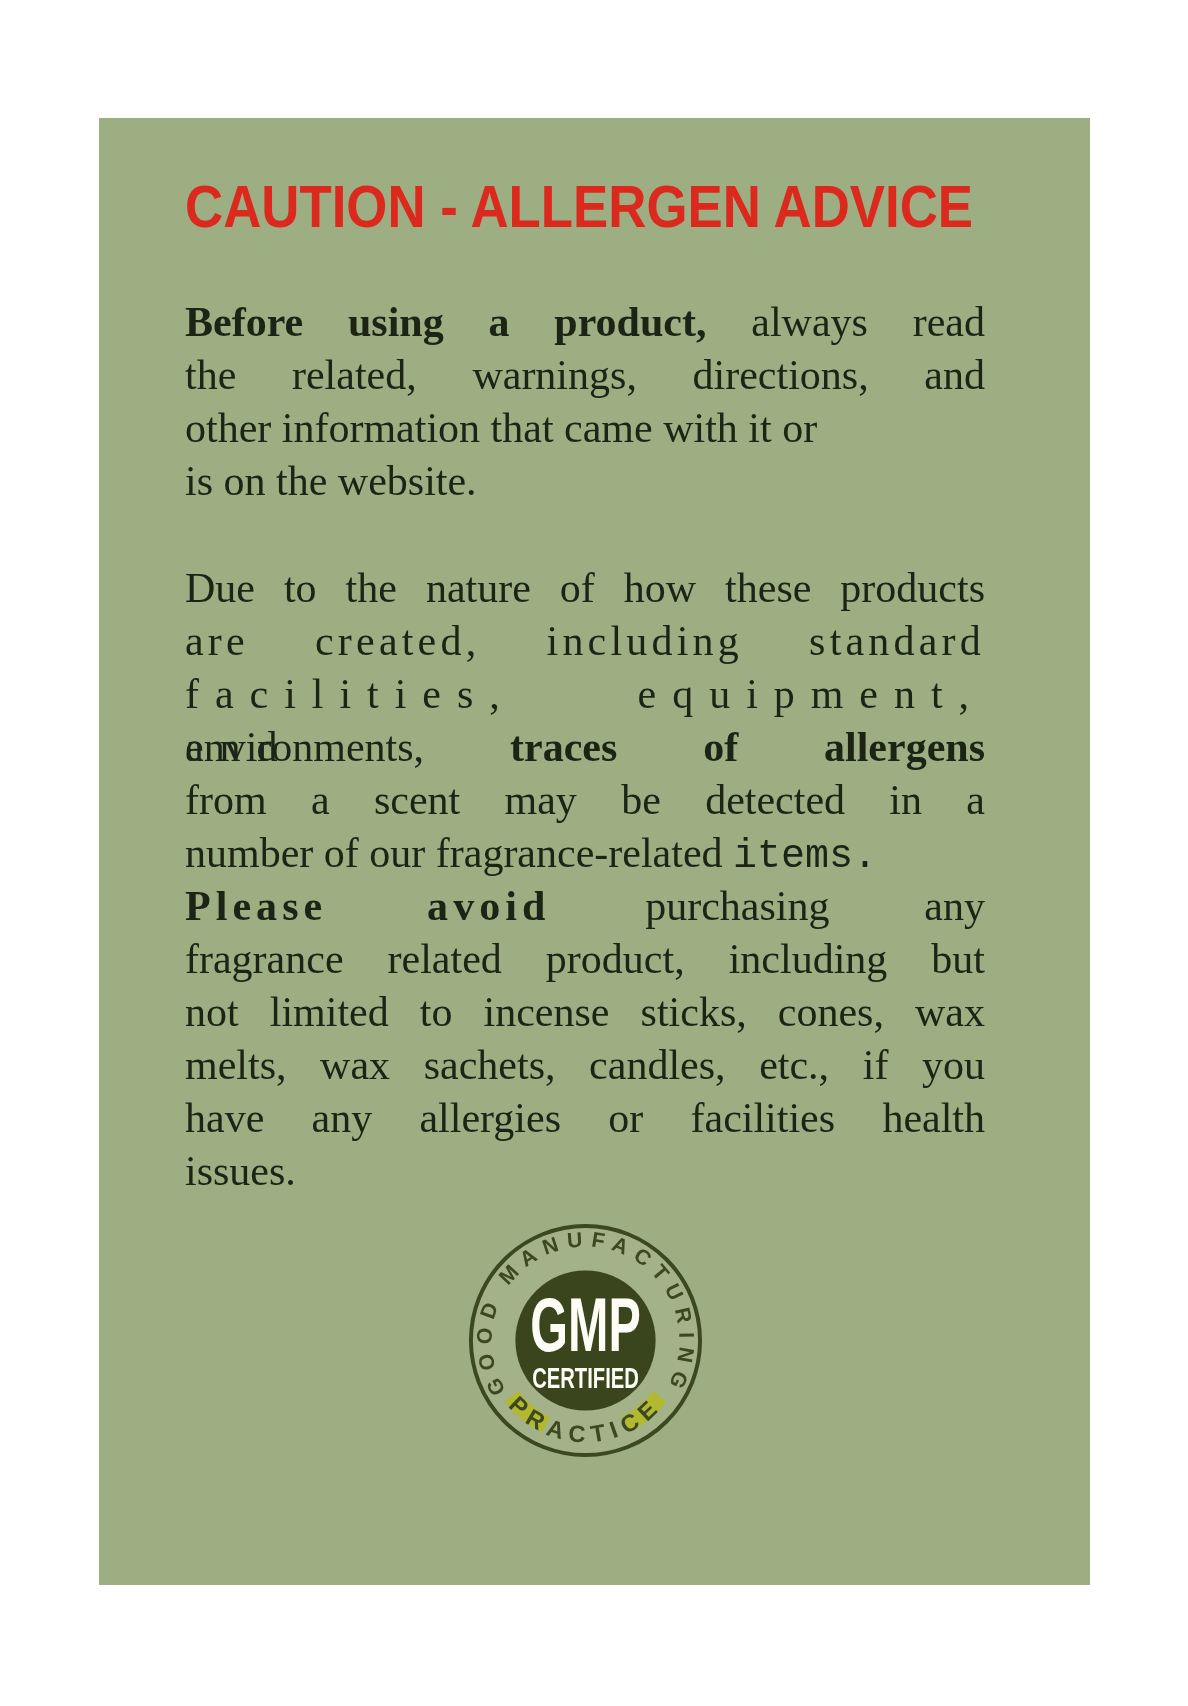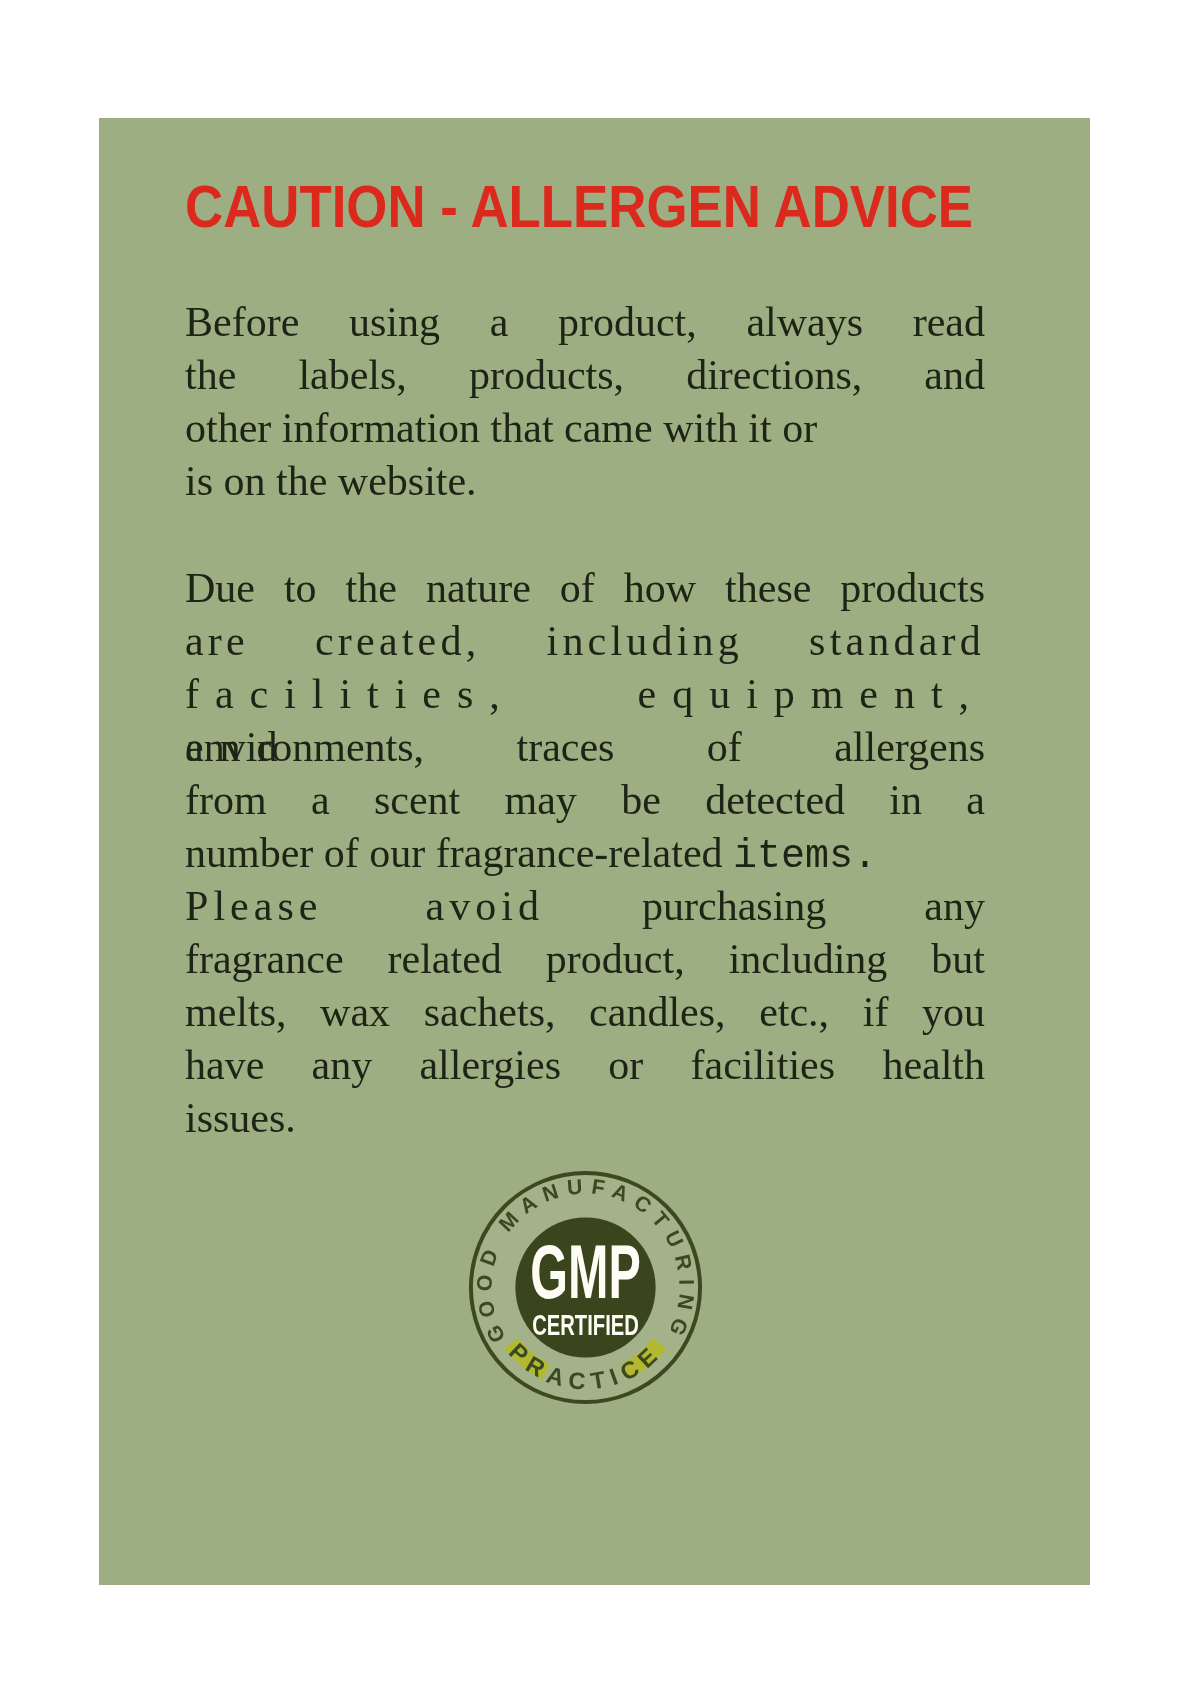--- a/index.html
+++ b/index.html
@@ -13,42 +13,42 @@
     font-family:"Liberation Sans",sans-serif;font-weight:bold;font-size:60px;
     color:#dc291e;white-space:nowrap;
   }
   h1.caution .squeeze{display:inline-block;transform:scaleX(0.88);transform-origin:left center;letter-spacing:0px;}
   .para{margin:0;color:#1c2415;font-size:42px;line-height:53px;}
   .p1{margin-top:53px;}
   .p2{margin-top:54px;}
   .p3{}
   .ln{height:53px;line-height:53px;white-space:nowrap;}
   .ln.jl{text-align:justify;text-align-last:justify;white-space:normal;}
-  .b{font-weight:normal;}
+  .b{font-weight:bold;}
   .ls1{letter-spacing:0.10em;}
   .ls2{letter-spacing:0.38em;}
   .lsb{letter-spacing:0.12em;}
   .alt-sans{font-family:Liberation Mono, monospace;font-size:40px;}
   .badge-wrap{margin:24px auto 0 auto;width:237px;height:237px;}
   svg text{font-family:"Liberation Sans",sans-serif;font-weight:bold;}
 </style>
 </head>
 <body>
 
 <div class="card">
 
   <h1 class="caution">
     <span class="squeeze">CAUTION - ALLERGEN ADVICE</span>
   </h1>
 
   <div class="para p1">
     <div class="ln jl">
       <span class="b">Before using a product,</span><span> always read</span>
     </div>
-    <div class="ln jl">the labels, products, directions, and</div>
+    <div class="ln jl">the related, warnings, directions, and</div>
     <div class="ln">other information that came with it or</div>
     <div class="ln">is on the website.</div>
   </div>
 
   <div class="para p2">
     <div class="ln jl">Due to the nature of how these products</div>
     <div class="ln jl ls1">are created, including standard</div>
     <div class="ln jl ls2">facilities, equipment, and</div>
     <div class="ln jl">
       <span>environments, </span><span class="b">traces of allergens</span>
@@ -57,20 +57,21 @@
     <div class="ln">
       <span>number of our fragrance-related </span><span class="alt-sans">items.</span>
     </div>
   </div>
 
   <div class="para p3">
     <div class="ln jl">
       <span class="b lsb">Please avoid</span><span> purchasing any</span>
     </div>
     <div class="ln jl">fragrance related product, including but</div>
+    <div class="ln jl">not limited to incense sticks, cones, wax</div>
     <div class="ln jl">melts, wax sachets, candles, etc., if you</div>
     <div class="ln jl">have any allergies or facilities health</div>
     <div class="ln">issues.</div>
   </div>
 
   <div class="badge-wrap">
     <svg width="237" height="237" viewBox="0 0 240 240">
       <defs>
         <path id="arcTop" d="M 37.73 167.5 A 95 95 0 1 1 202.27 167.5" fill="none"></path>
         <path id="arcBottom" d="M 30.8 171.5 A 103 103 0 0 0 209.2 171.5" fill="none"></path>

